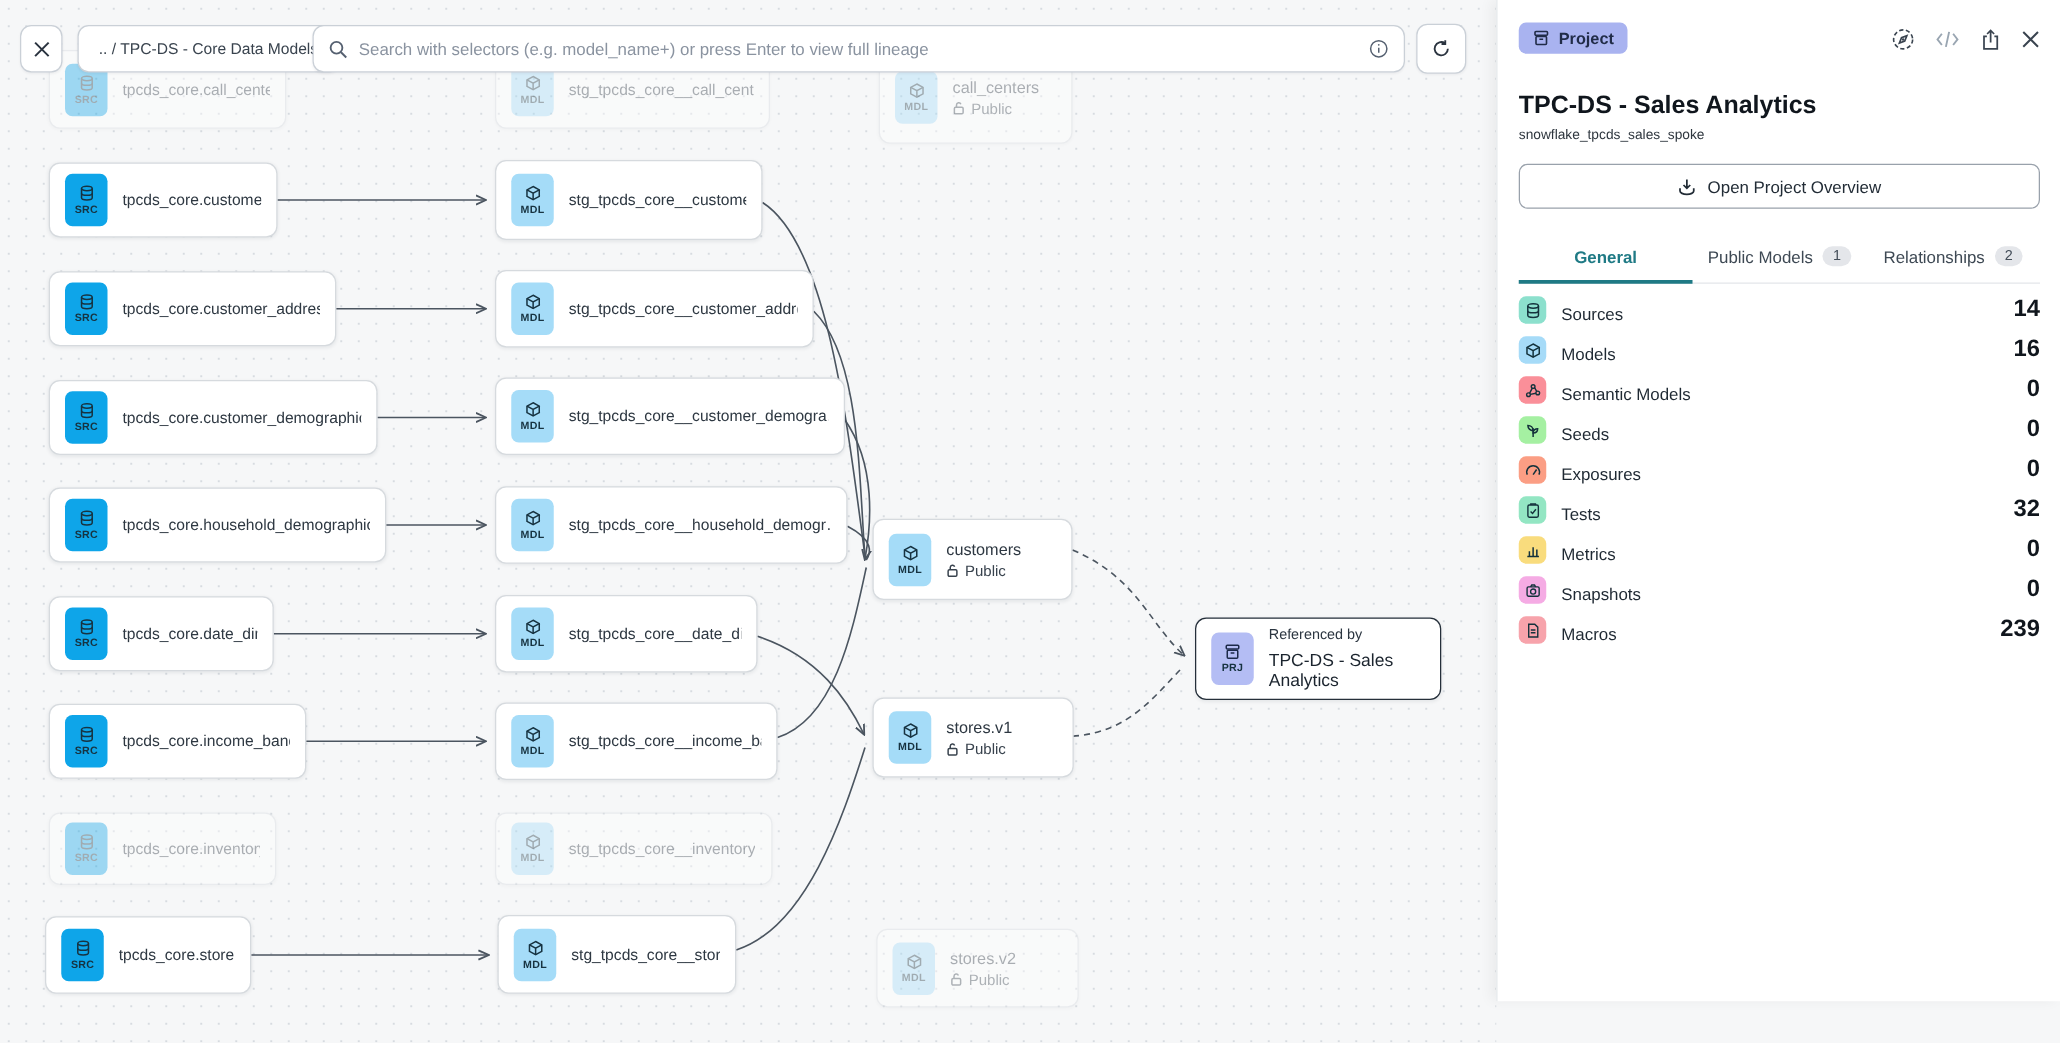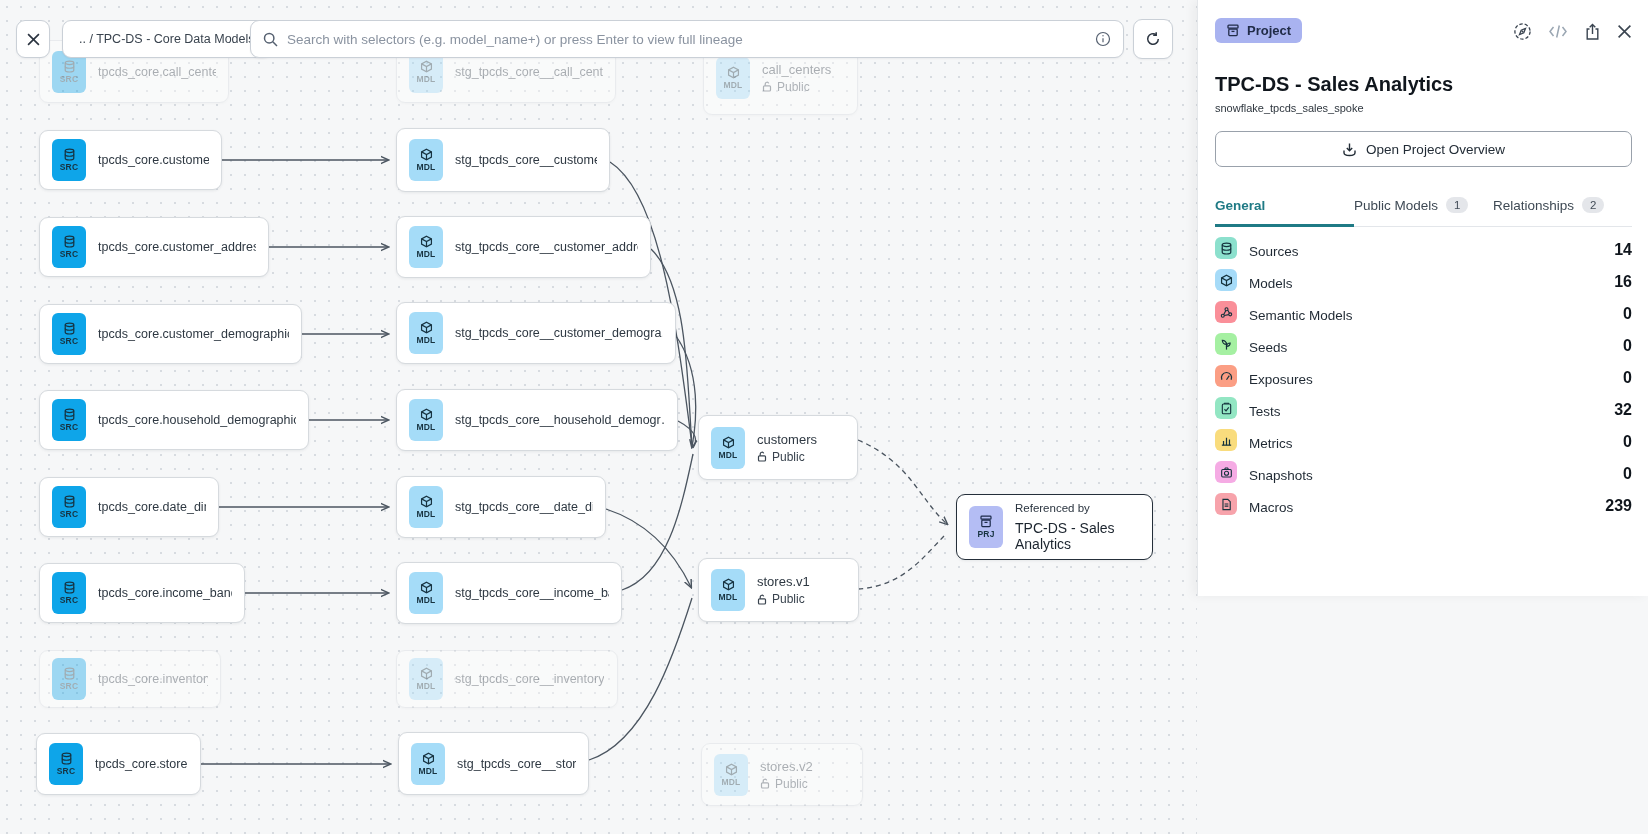--- a/index.html
+++ b/index.html
@@ -37,40 +37,40 @@
     border-radius:9px; display:flex; align-items:center; padding:0 16px; font-size:12.5px; color:#39434e;
     box-shadow:0 1px 2px rgba(16,24,40,.05); }
   .search { position:absolute; left:250px; top:20px; width:874px; height:38px; background:#fff;
     border:1px solid #cad0d7; border-radius:9px; display:flex; align-items:center; padding:0 12px; gap:9px;
     box-shadow:0 1px 2px rgba(16,24,40,.05); }
   .search input { flex:1; border:none; outline:none; font-size:13.5px; color:#333; background:transparent;
     font-family:"Liberation Sans","DejaVu Sans",sans-serif; }
   .search input::placeholder { color:#8a93a0; }
 
   
-  .panel { position:absolute; left:1197px; top:0; width:451px; height:596px; background:#fff;
+  .panel { position:absolute; left:1197px; top:0; width:451px; height:801px; background:#fff;
     border-left:1px solid #e4e7ea; box-shadow:-4px 0 10px rgba(0,0,0,.05); padding:18px 16px 0 17px; }
   .type-badge { display:inline-flex; align-items:center; gap:7px; background:#a9b3f0; color:#212c48;
     font-size:13px; font-weight:bold; padding:5px 11px; border-radius:6px; }
   .picons { position:absolute; right:16px; top:22px; display:flex; align-items:center; gap:16px; }
   .picons .ic { cursor:pointer; display:flex; align-items:center; }
   .ptitle { margin-top:30px; font-size:20px; font-weight:bold; color:#10161d; }
   .psub { margin-top:6px; font-size:11px; color:#2e363e; }
   .obtn { margin-top:17px; width:100%; height:36px; border:1px solid #99a1ab; border-radius:7px; background:#fff;
     display:flex; align-items:center; justify-content:center; gap:9px; font-size:13.5px; color:#222c36; cursor:pointer; }
   .tabs { margin-top:21px; display:flex; border-bottom:1px solid #e3e6ea; }
-  .tab { flex:1; display:flex; align-items:center; justify-content:flex-start; gap:8px; padding:9px 0 11px;
+  .tab { flex:1; display:flex; align-items:center; justify-content:center; gap:8px; padding:9px 0 11px;
     font-size:13.5px; color:#3e4954; cursor:pointer; border-bottom:3px solid transparent; margin-bottom:-1px; }
   .tab.active { color:#1f7a85; font-weight:bold; border-bottom-color:#1f7a85; }
   .pill { background:#e4e6ea; color:#434d58; font-size:11.5px; padding:2px 8px; border-radius:10px; font-weight:normal; }
   .rsec { margin-top:14px; font-size:12px; font-weight:bold; color:#2b3440; }
   .rrow { display:flex; align-items:flex-end; gap:12px; margin-top:10px; height:22px; }
   .ricon { width:22px; height:22px; border-radius:6px; display:flex; align-items:center; justify-content:center; }
   .rlabel { flex:1; font-size:13.5px; color:#1f2933; }
-  .rcount { font-size:16px; font-weight:bold; color:#10161d; }
+  .rcount { font-size:19px; font-weight:bold; color:#10161d; }
 </style>
 </head>
 <body>
 
 <div class="canvas">
 
   <svg class="edges">
     <defs>
       <marker id="arr" viewBox="0 0 10 10" refX="8" refY="5" markerWidth="7" markerHeight="7" orient="auto-start-reverse">
         <path d="M0,1 L9,5 L0,9" fill="none" stroke="#4b5560" stroke-width="1.6"></path>

